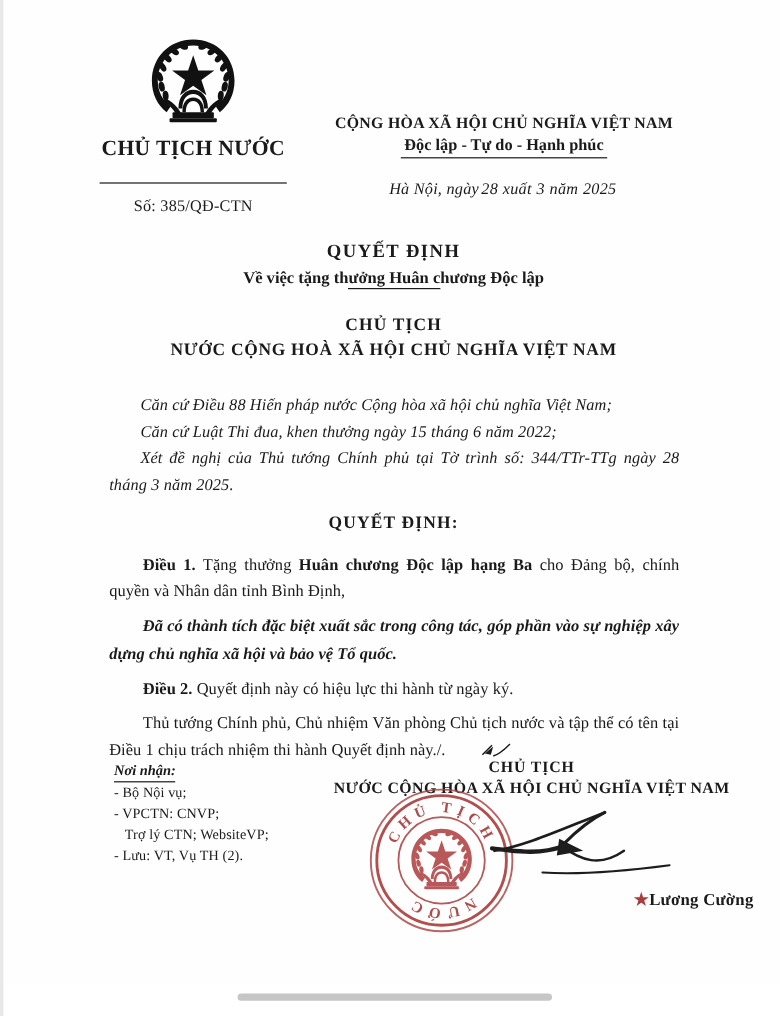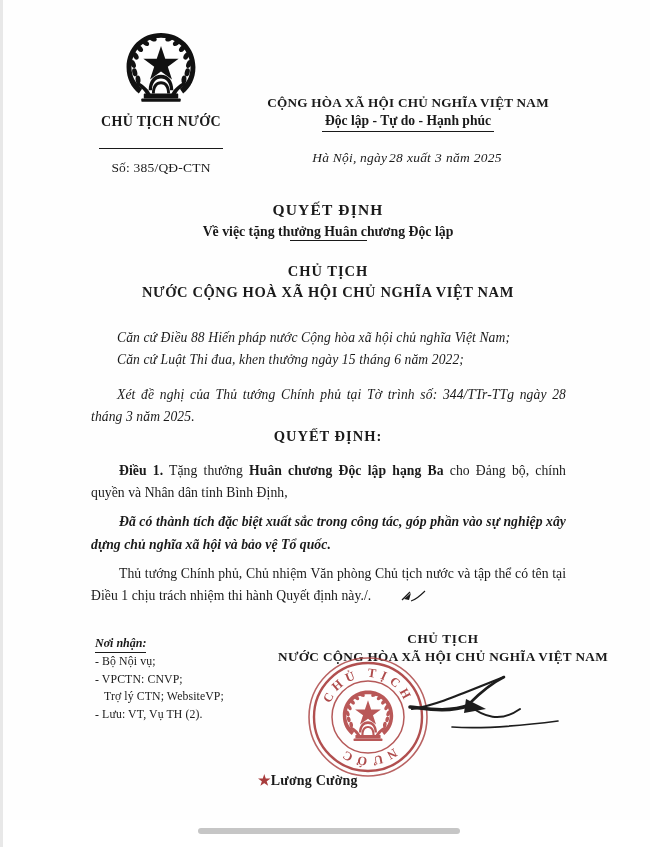--- a/index.html
+++ b/index.html
@@ -48,37 +48,37 @@
     width: 200px;
     text-align: center;
   }
   .emblem {
     width: 82px;
     height: 82px;
     margin: 0 auto 2px auto;
     display: block;
   }
   .org-name {
-    font-size: 14px;
+    font-size: 18px;
     font-weight: bold;
     letter-spacing: 0.3px;
     display: inline-block;
     border-bottom: 1.3px solid #1a1a1a;
     padding: 0 2px 17px 2px;
     line-height: 1.25;
   }
   .doc-number {
     font-size: 13.5px;
     margin-top: 11px;
     text-align: center;
     letter-spacing: 0.2px;
   }
   .hdr-right {
     position: absolute;
-    left: 220px;
+    left: 232px;
     top: 66px;
     width: 370px;
     text-align: center;
   }
   .nation-line1 {
     font-size: 13.2px;
     font-weight: bold;
     letter-spacing: 0.25px;
     line-height: 1.3;
   }
@@ -157,21 +157,20 @@
     text-indent: 26px;
     letter-spacing: 0.1px;
   }
   .pre-just {
     font-size: 13.6px;
     font-style: italic;
     line-height: 1.62;
     text-indent: 26px;
     text-align: justify;
     letter-spacing: 0.1px;
-    margin-top: 13px;
   }
 
   
   .decide-heading {
     position: absolute;
     top: 428px;
     left: 0;
     width: 650px;
     text-align: center;
     font-size: 14.5px;
@@ -247,24 +246,24 @@
     line-height: 1.35;
   }
   .sig-title-2 {
     font-size: 13.2px;
     font-weight: bold;
     letter-spacing: 0.35px;
     line-height: 1.35;
   }
   .sig-name {
     position: absolute;
-    top: 142px;
+    top: 111px;
     left: 0;
     width: 370px;
-    text-align: left;
+    text-align: right;
     font-size: 14px;
     font-weight: bold;
     letter-spacing: 0.2px;
   }
   .seal-wrap {
     position: absolute;
     left: 45px;
     top: 22px;
     width: 130px;
     height: 130px;
@@ -372,20 +371,21 @@
       <div class="pre-just">Xét đề nghị của Thủ tướng Chính phủ tại Tờ trình số: 344/TTr-TTg ngày 28 tháng 3 năm 2025.</div>
     </div>
 
     <div class="decide-heading">QUYẾT ĐỊNH:</div>
 
     <div class="body-block">
       <div class="para"><span class="art-label">Điều 1.</span><span> Tặng thưởng </span><span class="em-bold">Huân chương Độc lập hạng Ba</span><span> cho Đảng bộ, chính quyền và Nhân dân tỉnh Bình Định,</span></div>
 
       <div class="para italic-bold">Đã có thành tích đặc biệt xuất sắc trong công tác, góp phần vào sự nghiệp xây dựng chủ nghĩa xã hội và bảo vệ Tổ quốc.</div>
 
+      <div class="para"><span class="art-label">Điều 2.</span><span> Quyết định này có hiệu lực thi hành từ ngày ký.</span></div>
 
       <div class="para para-last"><span>Thủ tướng Chính phủ, Chủ nhiệm Văn phòng Chủ tịch nước và tập thể có tên tại Điều 1 chịu trách nhiệm thi hành Quyết định này./.</span><span class="sign-mark"><svg width="26" height="12" viewBox="0 0 26 12">
               <path d="M1 10 L9 2" stroke="#1a1a1a" stroke-width="1.2" fill="none"></path>
               <path d="M3 9 L10 3 L8 10 Z" fill="#1a1a1a"></path>
               <path d="M10 11 C14 10 19 6 24 1" stroke="#1a1a1a" stroke-width="1.1" fill="none"></path>
             </svg></span></div>
     </div>
 
     <div class="recipients">
       <div><span class="rec-title">Nơi nhận:</span></div>

